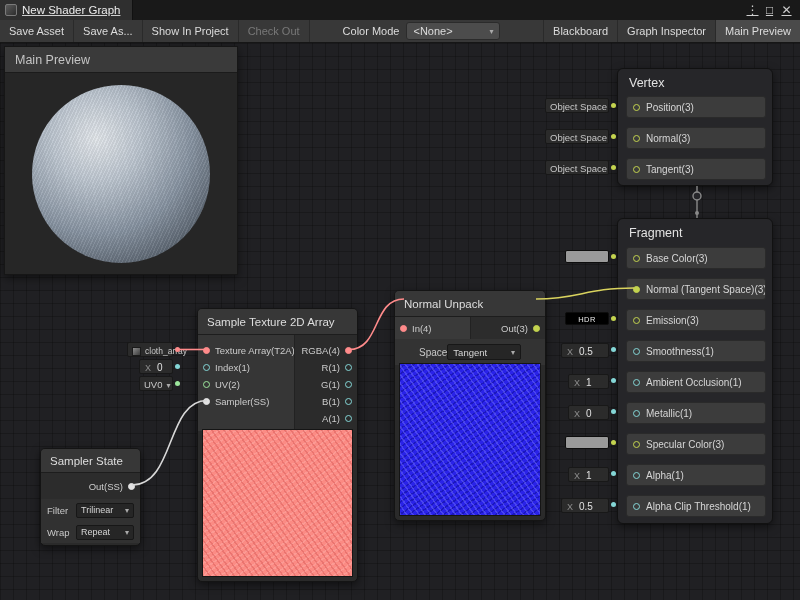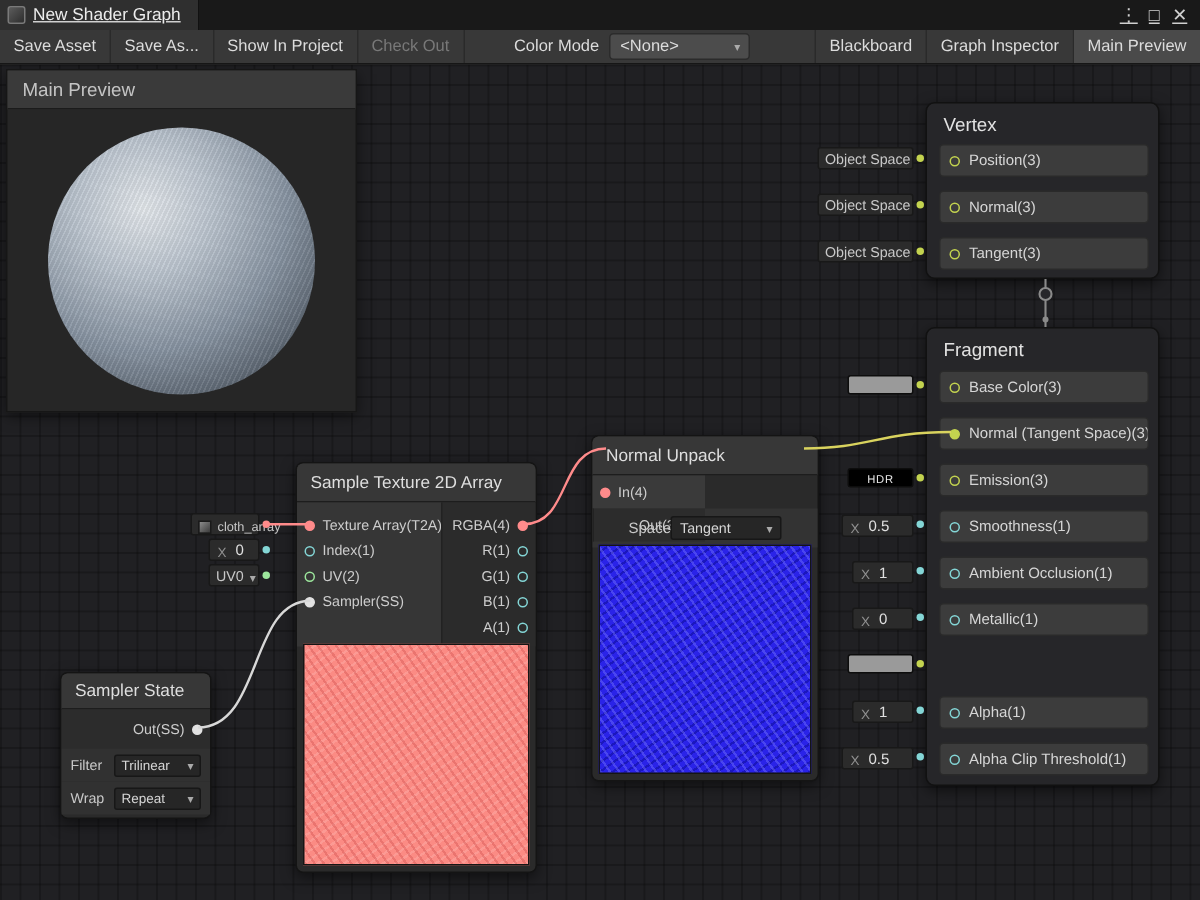--- a/index.html
+++ b/index.html
@@ -78,21 +78,21 @@
   .st-in { width:96px; background:#363636; padding-top:7px; }
   .st-out { flex:1; background:#2b2b2b; padding-top:7px; border-left:1px solid #222; }
   .io-row { height:17px; display:flex; align-items:center; gap:5px; padding:0 5px; font-size:9.5px; color:#cccccc; white-space:nowrap; }
   .io-row.out { justify-content:flex-end; }
   .tex-preview { position:absolute; left:4px; right:4px; bottom:4px; height:148px; border:1px solid #151515;
     background:repeating-linear-gradient(55deg, rgba(196,62,62,.30) 0 1.5px, transparent 1.5px 5px),
                repeating-linear-gradient(-35deg, rgba(255,255,255,.13) 0 1.5px, transparent 1.5px 5px),
                #fb8b84; }
 
   
-  .nu-io { display:flex; height:22px;flex-direction:column; }
+  .nu-io { display:flex; height:22px; }
   .nu-in { width:50%; background:#3a3a3a; }
   .nu-outc { width:50%; background:#2c2c2c; border-left:1px solid #222; }
   .nu-io .io-row { height:22px; }
   .nu-space { height:26px; display:flex; align-items:center; padding:0 24px; background:#333; font-size:10px; color:#c9c9c9; }
   .nu-dd { margin-left:auto; width:78px; height:16px; background:#262626; border:1px solid #171717; border-radius:2px; display:flex; align-items:center; padding:0 5px; font-size:9.5px; color:#d5d5d5; }
   .nu-dd .chev { margin-left:auto; }
   .normal-preview { position:absolute; left:4px; right:4px; bottom:4px; height:153px; border:1px solid #151515;
     background:repeating-linear-gradient(55deg, rgba(135,135,255,.35) 0 1.5px, transparent 1.5px 5px),
                repeating-linear-gradient(-35deg, rgba(0,0,110,.35) 0 1.5px, transparent 1.5px 5px),
                #2a23e8; }
@@ -194,20 +194,24 @@
       <span>Smoothness(1)</span>
     </div>
     <div class="ctx-row" style="top:152px;">
       <span class="port pc-v1"></span>
       <span>Ambient Occlusion(1)</span>
     </div>
     <div class="ctx-row" style="top:183px;">
       <span class="port pc-v1"></span>
       <span>Metallic(1)</span>
     </div>
+    <div class="ctx-row" style="top:214px;">
+      <span class="port pc-v3"></span>
+      <span>Specular Color(3)</span>
+    </div>
     <div class="ctx-row" style="top:245px;">
       <span class="port pc-v1"></span>
       <span>Alpha(1)</span>
     </div>
     <div class="ctx-row" style="top:276px;">
       <span class="port pc-v1"></span>
       <span>Alpha Clip Threshold(1)</span>
     </div>
   </div>
 

